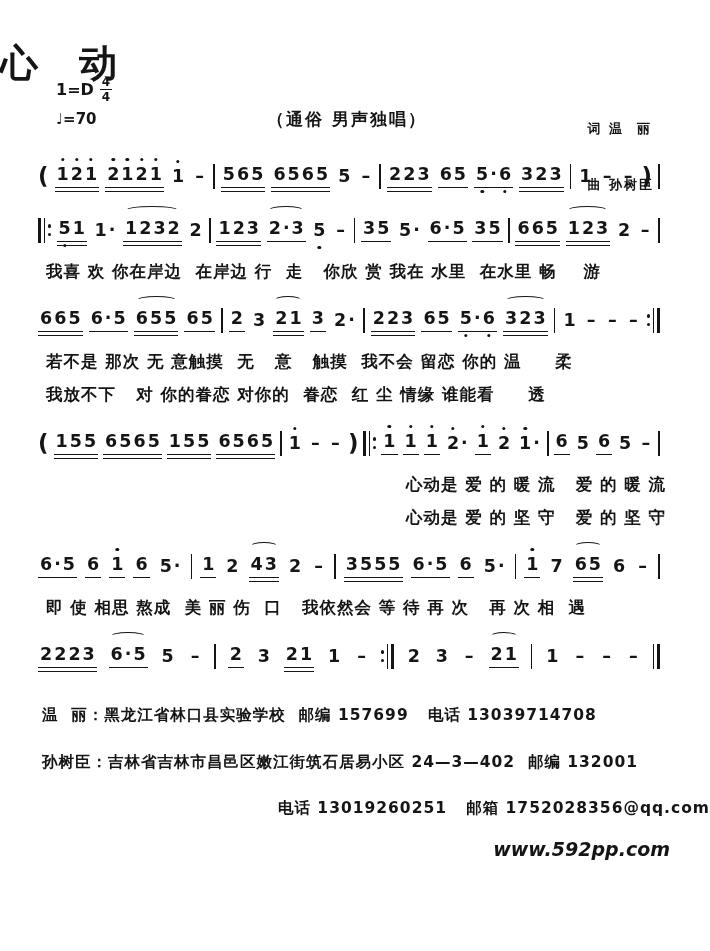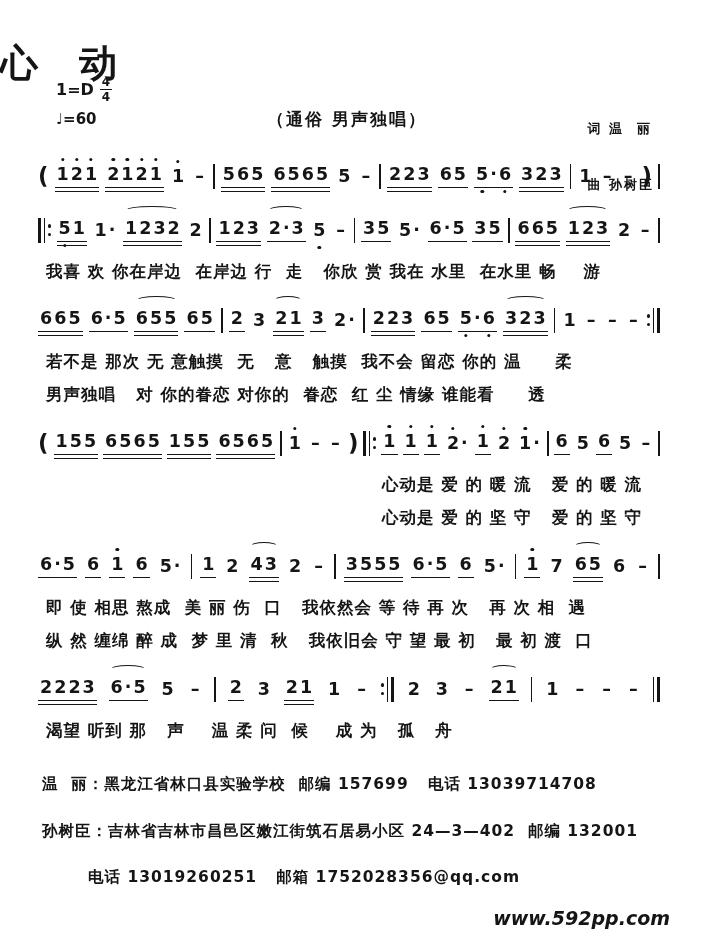--- a/index.html
+++ b/index.html
@@ -50,45 +50,45 @@
   .rep { display:inline-flex; align-items:center; gap:2.5px; height:25px; }
   .rep i { font-style:normal; }
   .rep .thick { width:3px; height:100%; background:#151515; }
   .rep .thin  { width:1.5px; height:100%; background:#151515; }
   .rep .dots  { display:inline-flex; flex-direction:column; gap:5px; }
   .rep .d { width:3.4px; height:3.4px; border-radius:50%; background:#151515; }
 
   .lyric { padding-left:46px; height:32px; display:flex; align-items:center;
            font-size:16.5px; font-weight:bold; white-space:pre; letter-spacing:1px;
            margin:1px 0; }
-  .lyric.indent { padding-left:382px; }
+  .lyric.indent { padding-left:382px;margin-left:24px; }
 
   
   .footer { margin-top:24px; }
   .fline { padding-left:42px; font-size:15.5px; font-weight:bold; line-height:1.72;
            letter-spacing:1px; white-space:pre;margin-top:20px; }
-  .f3 { padding-left:88px; }
+  .f3 { padding-left:88px;text-align:right; }
   .watermark { text-align:right; padding-right:40px; font-style:italic;
                font-weight:bold; font-size:19px; margin-top:16px; }
 </style>
 </head>
 <body>
 
 <div class="page">
 
   <div class="header">
     <div class="title">心 动</div>
     <div class="keyblock">
       <span>1=D</span>
       <span class="frac">
         <b class="top">4</b>
         <b class="bot">4</b>
       </span>
     </div>
-    <div class="tempo">♩=60</div>
+    <div class="tempo">♩=70</div>
     <div class="subtitle">（通俗  男声独唱）</div>
     <div class="credits">
       <div>词 温  丽</div>
       <div>曲 孙树臣</div>
     </div>
   </div>
 
   <div class="score">
       <div class="music">
         <span class="paren">(</span>
@@ -319,21 +319,21 @@
         <span class="rep">
           <i class="dots">
             <i class="d"></i>
             <i class="d"></i>
           </i>
           <i class="thin"></i>
           <i class="thick"></i>
         </span>
       </div>
       <div class="lyric">若不是 那次 无 意触摸  无   意   触摸  我不会 留恋 你的 温     柔</div>
-      <div class="lyric">男声独唱   对 你的眷恋 对你的  眷恋  红 尘 情缘 谁能看     透</div>
+      <div class="lyric">我放不下   对 你的眷恋 对你的  眷恋  红 尘 情缘 谁能看     透</div>
       <div class="music">
         <span class="paren">(</span>
         <span class="grp u2">
           <b class="n">1</b>
           <b class="n">5</b>
           <b class="n">5</b>
           <i class="l2"></i>
         </span>
         <span class="grp u2">
           <b class="n">6</b>
@@ -480,21 +480,20 @@
           <b class="n">5</b>
           <i class="l2"></i>
         </span>
         <span class="grp">
           <b class="n">6</b>
         </span>
         <span class="dash">–</span>
         <span class="barline"></span>
       </div>
       <div class="lyric">即 使 相思 熬成  美 丽 伤  口   我依然会 等 待 再 次   再 次 相  遇</div>
-      <div class="lyric">纵 然 缠绵 醉 成  梦 里 清  秋   我依旧会 守 望 最 初   最 初 渡  口</div>
       <div class="music">
         <span class="grp u2">
           <b class="n">2</b>
           <b class="n">2</b>
           <b class="n">2</b>
           <b class="n">3</b>
           <i class="l2"></i>
         </span>
         <span class="grp u1">
           <i class="slur"></i>
@@ -547,21 +546,20 @@
           <b class="n">1</b>
         </span>
         <span class="dash">–</span>
         <span class="dash">–</span>
         <span class="dash">–</span>
         <span class="rep">
           <i class="thin"></i>
           <i class="thick"></i>
         </span>
       </div>
-      <div class="lyric">渴望 听到 那   声    温 柔 问  候    成 为   孤   舟</div>
     </div>
 
   <div class="footer">
     <div class="fline">温  丽：黑龙江省林口县实验学校  邮编 157699   电话 13039714708</div>
     <div class="fline">孙树臣：吉林省吉林市昌邑区嫩江街筑石居易小区 24—3—402  邮编 132001</div>
     <div class="fline f3">电话 13019260251   邮箱 1752028356@qq.com</div>
     <div class="watermark">www.592pp.com</div>
   </div>
 
 </div>

